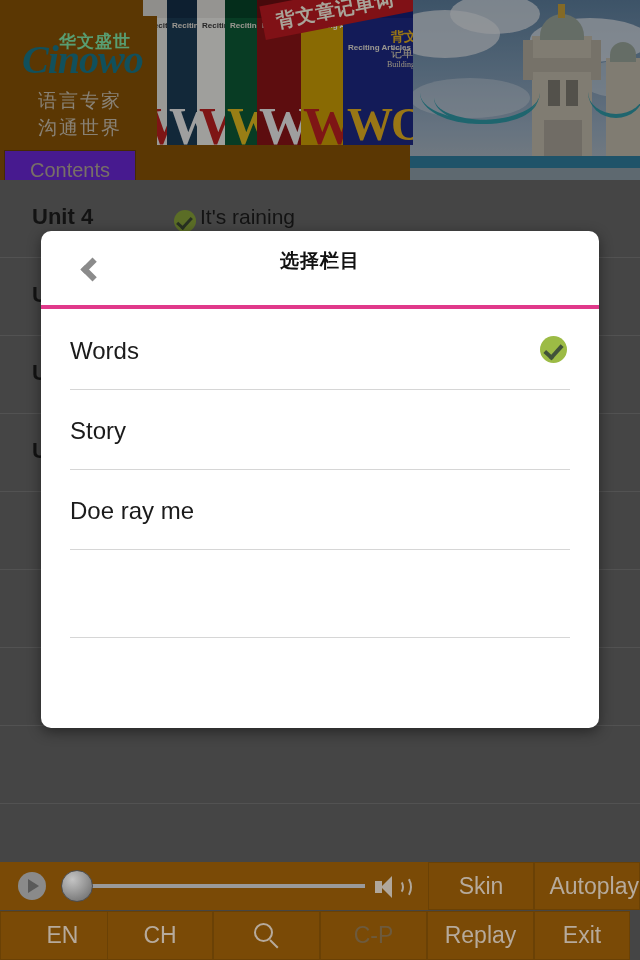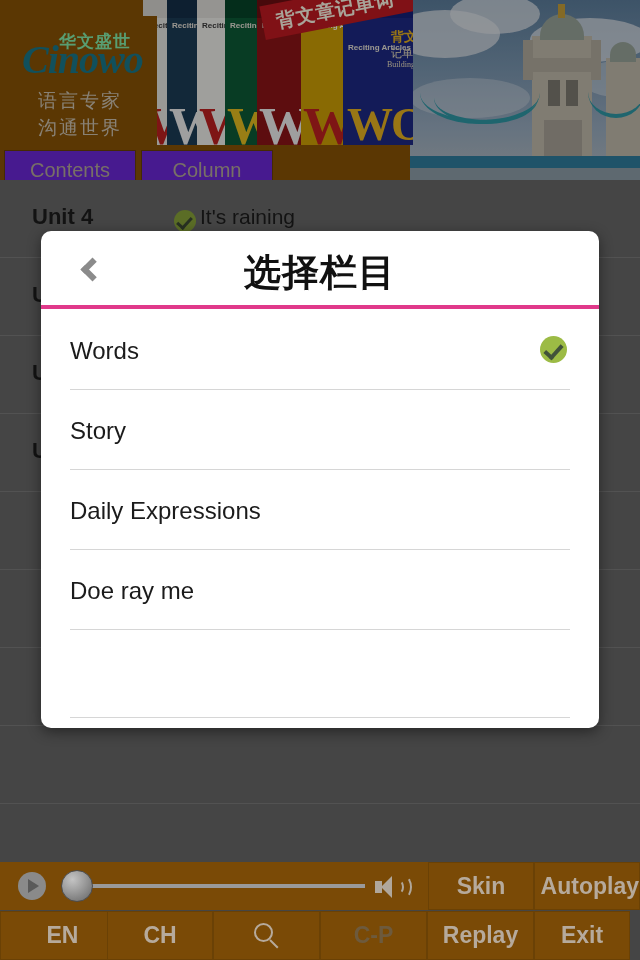--- a/index.html
+++ b/index.html
@@ -210,21 +210,21 @@
     width: 17px; height: 17px;
     border: solid #8b8b8b;
     border-width: 0 0 6px 6px;
     transform: rotate(45deg);
     margin-left: 6px;
   }
   .modal-title {
     position: absolute; left: 0; top: 17px;
     width: 558px; text-align: center;
     font-family: "DejaVu Sans", sans-serif;
-    font-size: 37px; font-weight: bold; color: #111;
+    font-size: 19px; font-weight: bold; color: #111;
     letter-spacing: 1px;
   }
   .pink-rule {
     position: absolute; left: 0; top: 74px;
     width: 558px; height: 4px;
     background: #e0398a;
   }
   .opt-list {
     position: absolute; left: 0; top: 79px;
     width: 558px;
@@ -305,21 +305,20 @@
     position: absolute;
     border: 2px solid #b0a79b;
     border-radius: 50%;
     border-color: transparent #b0a79b transparent transparent;
   }
 
   .btn-grid {
     position: absolute; left: 0; top: 862px;
     width: 640px; height: 98px;
     z-index: 41;
-    font-weight: bold;
   }
   .gbtn {
     position: absolute;
     background: #7a4a06;
     border: 1px solid #6a4105;
     display: flex; align-items: center; justify-content: center;
     color: #b6aa9c; font-size: 23px;
   }
   .gbtn.dim { color: #6d5a3d; }
   .row1 { top: 0; height: 48px; }
@@ -422,23 +421,20 @@
       <div class="logo-cinowo">Cinowo</div>
       <div class="logo-cn-red">华文盛世</div>
       <div class="logo-sub1">语言专家</div>
       <div class="logo-sub2">沟通世界</div>
     </div>
 
     <div class="tabs">
       <div class="tab tab-contents">
         <span>Contents</span>
       </div>
-      <div class="tab tab-column">
-        <span>Column</span>
-      </div>
     </div>
   </div>
 
   <div class="bg-list">
     <div class="bg-row" style="top:0px;">
       <span class="bg-unit">Unit 4</span>
       <span class="bg-check"></span>
       <span class="bg-title">It's raining</span>
     </div>
     <div class="bg-row" style="top:78px;">
@@ -468,23 +464,20 @@
       <div class="pink-rule"></div>
     </div>
 
     <div class="opt-list">
       <div class="opt-row">
         <span class="opt-label">Words</span>
         <span class="opt-check"></span>
       </div>
       <div class="opt-row">
         <span class="opt-label">Story</span>
-      </div>
-      <div class="opt-row">
-        <span class="opt-label">Daily Expressions</span>
       </div>
       <div class="opt-row">
         <span class="opt-label">Doe ray me</span>
       </div>
       <div class="opt-row empty">
         <span class="opt-label"></span>
       </div>
     </div>
   </div>
 

